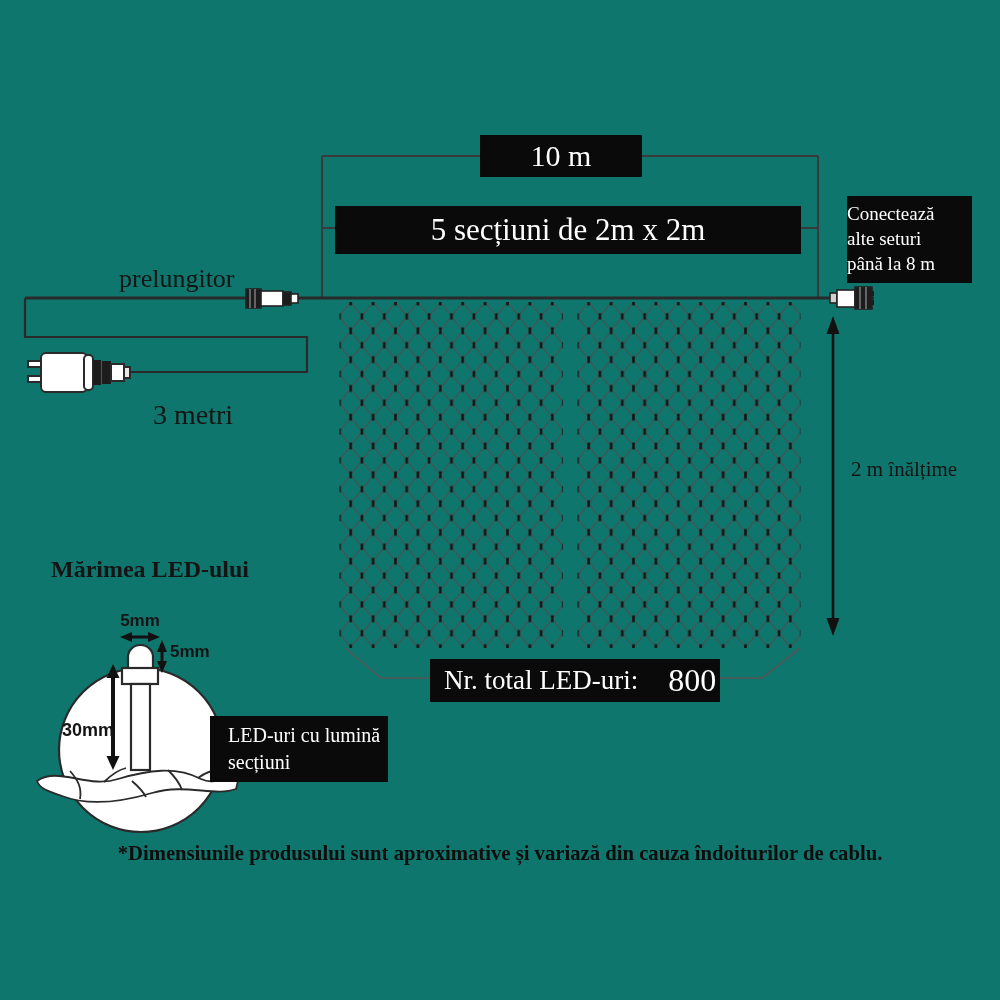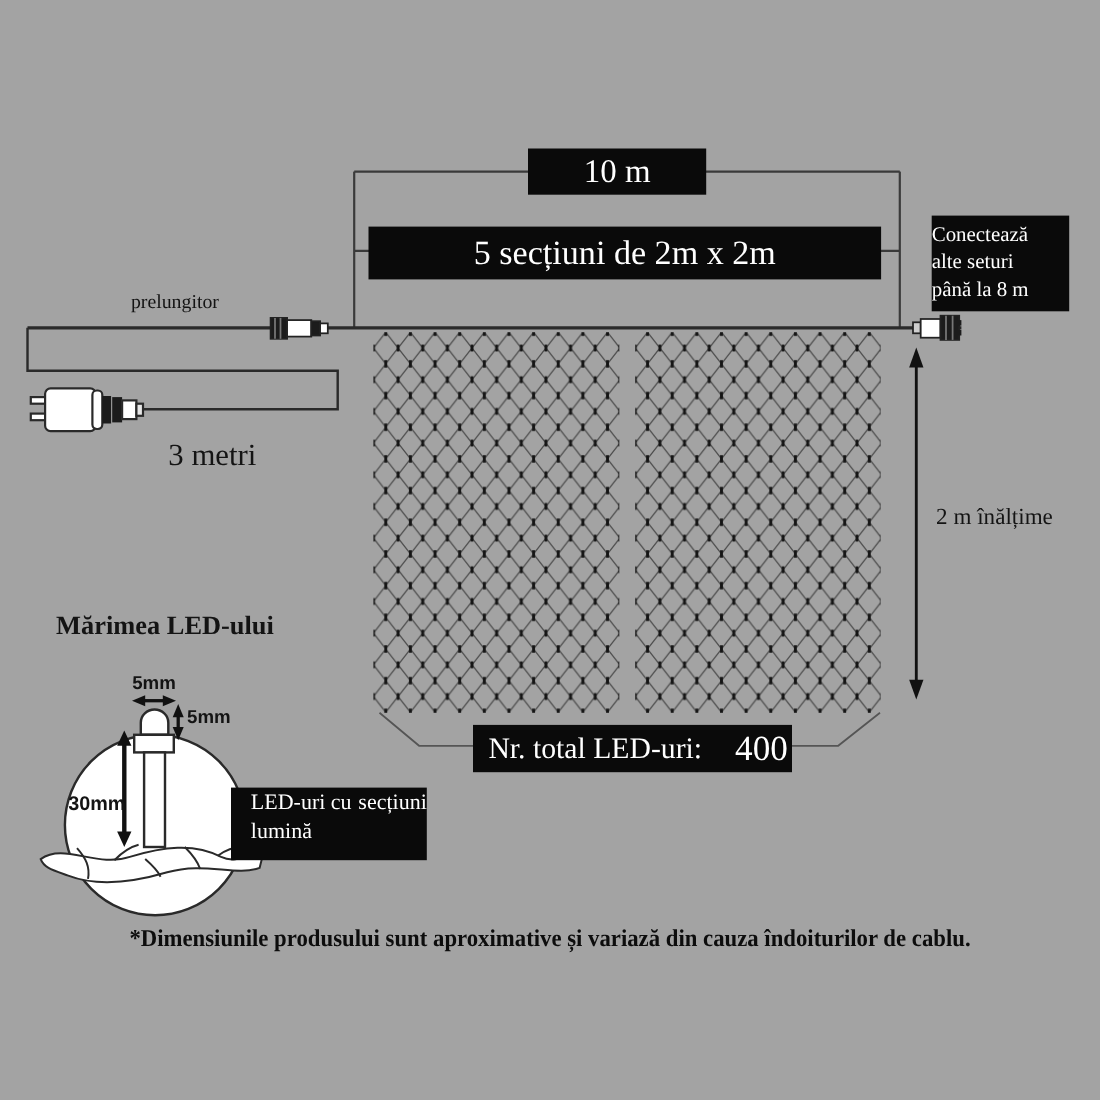--- a/index.html
+++ b/index.html
@@ -1,42 +1,42 @@
 <!DOCTYPE html>
 <html><head>
 <meta charset="utf-8">
 <style>
   html,body{margin:0;padding:0;background:#ffffff;}
   .canvas{
-    position:relative;width:1000px;height:1000px;background:#a3a3a3;
+    position:relative;width:1000px;height:1000px;background:#0f766e;
     font-family:"Liberation Serif", serif;color:#111;overflow:hidden;
   }
   .canvas svg{position:absolute;left:0;top:0;}
   .banner{
     position:absolute;background:#0a0a0a;color:#fff;
     display:flex;align-items:center;justify-content:center;
     font-family:"Liberation Serif", serif;
   }
   .top-banner{left:480px;top:135px;width:162px;height:42px;font-size:30px;}
   .sections-banner{left:335px;top:206px;width:466px;height:48px;font-size:31px;}
   .connect-box{
     left:847px;top:196px;width:125px;height:87px;font-size:19px;line-height:1.3;
     flex-direction:column;align-items:flex-start;justify-content:center;
     box-sizing:border-box;
   }
   .total-banner{left:430px;top:659px;width:290px;height:43px;font-size:27px;
     justify-content:flex-start;padding-left:14px;box-sizing:border-box;text-align:center;}
   .total-banner .total-value{font-size:32px;margin-left:30px;}
   .led-box{
     left:210px;top:716px;width:178px;height:66px;font-size:20px;line-height:1.35;
-    flex-direction:row;align-items:flex-start;justify-content:center;
+    flex-direction:column;align-items:flex-start;justify-content:center;
     padding-left:18px;box-sizing:border-box;
   }
   .lbl{position:absolute;color:#141414;white-space:nowrap;}
-  .lbl-prelungitor{left:119px;top:264px;font-size:18px;}
+  .lbl-prelungitor{left:119px;top:264px;font-size:26px;}
   .lbl-3metri{left:153px;top:380px;font-size:28px;margin-top:19px;}
   .lbl-height{left:851px;top:431px;font-size:21px;margin-top:26px;}
   .lbl-led-heading{left:51px;top:556px;font-size:24px;font-weight:bold;}
   .mm{font-family:"Liberation Sans", sans-serif;font-weight:bold;color:#141414;}
   .lbl-5mm-top{left:112px;top:611px;width:56px;text-align:center;font-size:17px;}
   .lbl-5mm-right{left:170px;top:642px;font-size:17px;}
   .lbl-30mm{left:62px;top:720px;font-size:18px;}
   .footnote{
     left:0;top:840px;width:1000px;text-align:center;font-size:22px;font-weight:bold;
     transform:scaleX(0.94);color:#0d0d0d;
@@ -178,21 +178,21 @@
     <span>alte seturi</span>
     <span>până la 8 m</span>
   </div>
 
   <div class="lbl lbl-prelungitor">prelungitor</div>
   <div class="lbl lbl-3metri">3 metri</div>
   <div class="lbl lbl-height">2 m înălțime</div>
 
   <div class="banner total-banner">
     <span>Nr. total LED-uri:</span>
-    <span class="total-value">400</span>
+    <span class="total-value">800</span>
   </div>
 
   <div class="lbl lbl-led-heading">Mărimea LED-ului</div>
   <div class="lbl mm lbl-5mm-top">5mm</div>
   <div class="lbl mm lbl-5mm-right">5mm</div>
   <div class="lbl mm lbl-30mm">30mm</div>
 
   <div class="banner led-box">
     <span>LED-uri cu lumină</span>
     <span>secțiuni</span>

